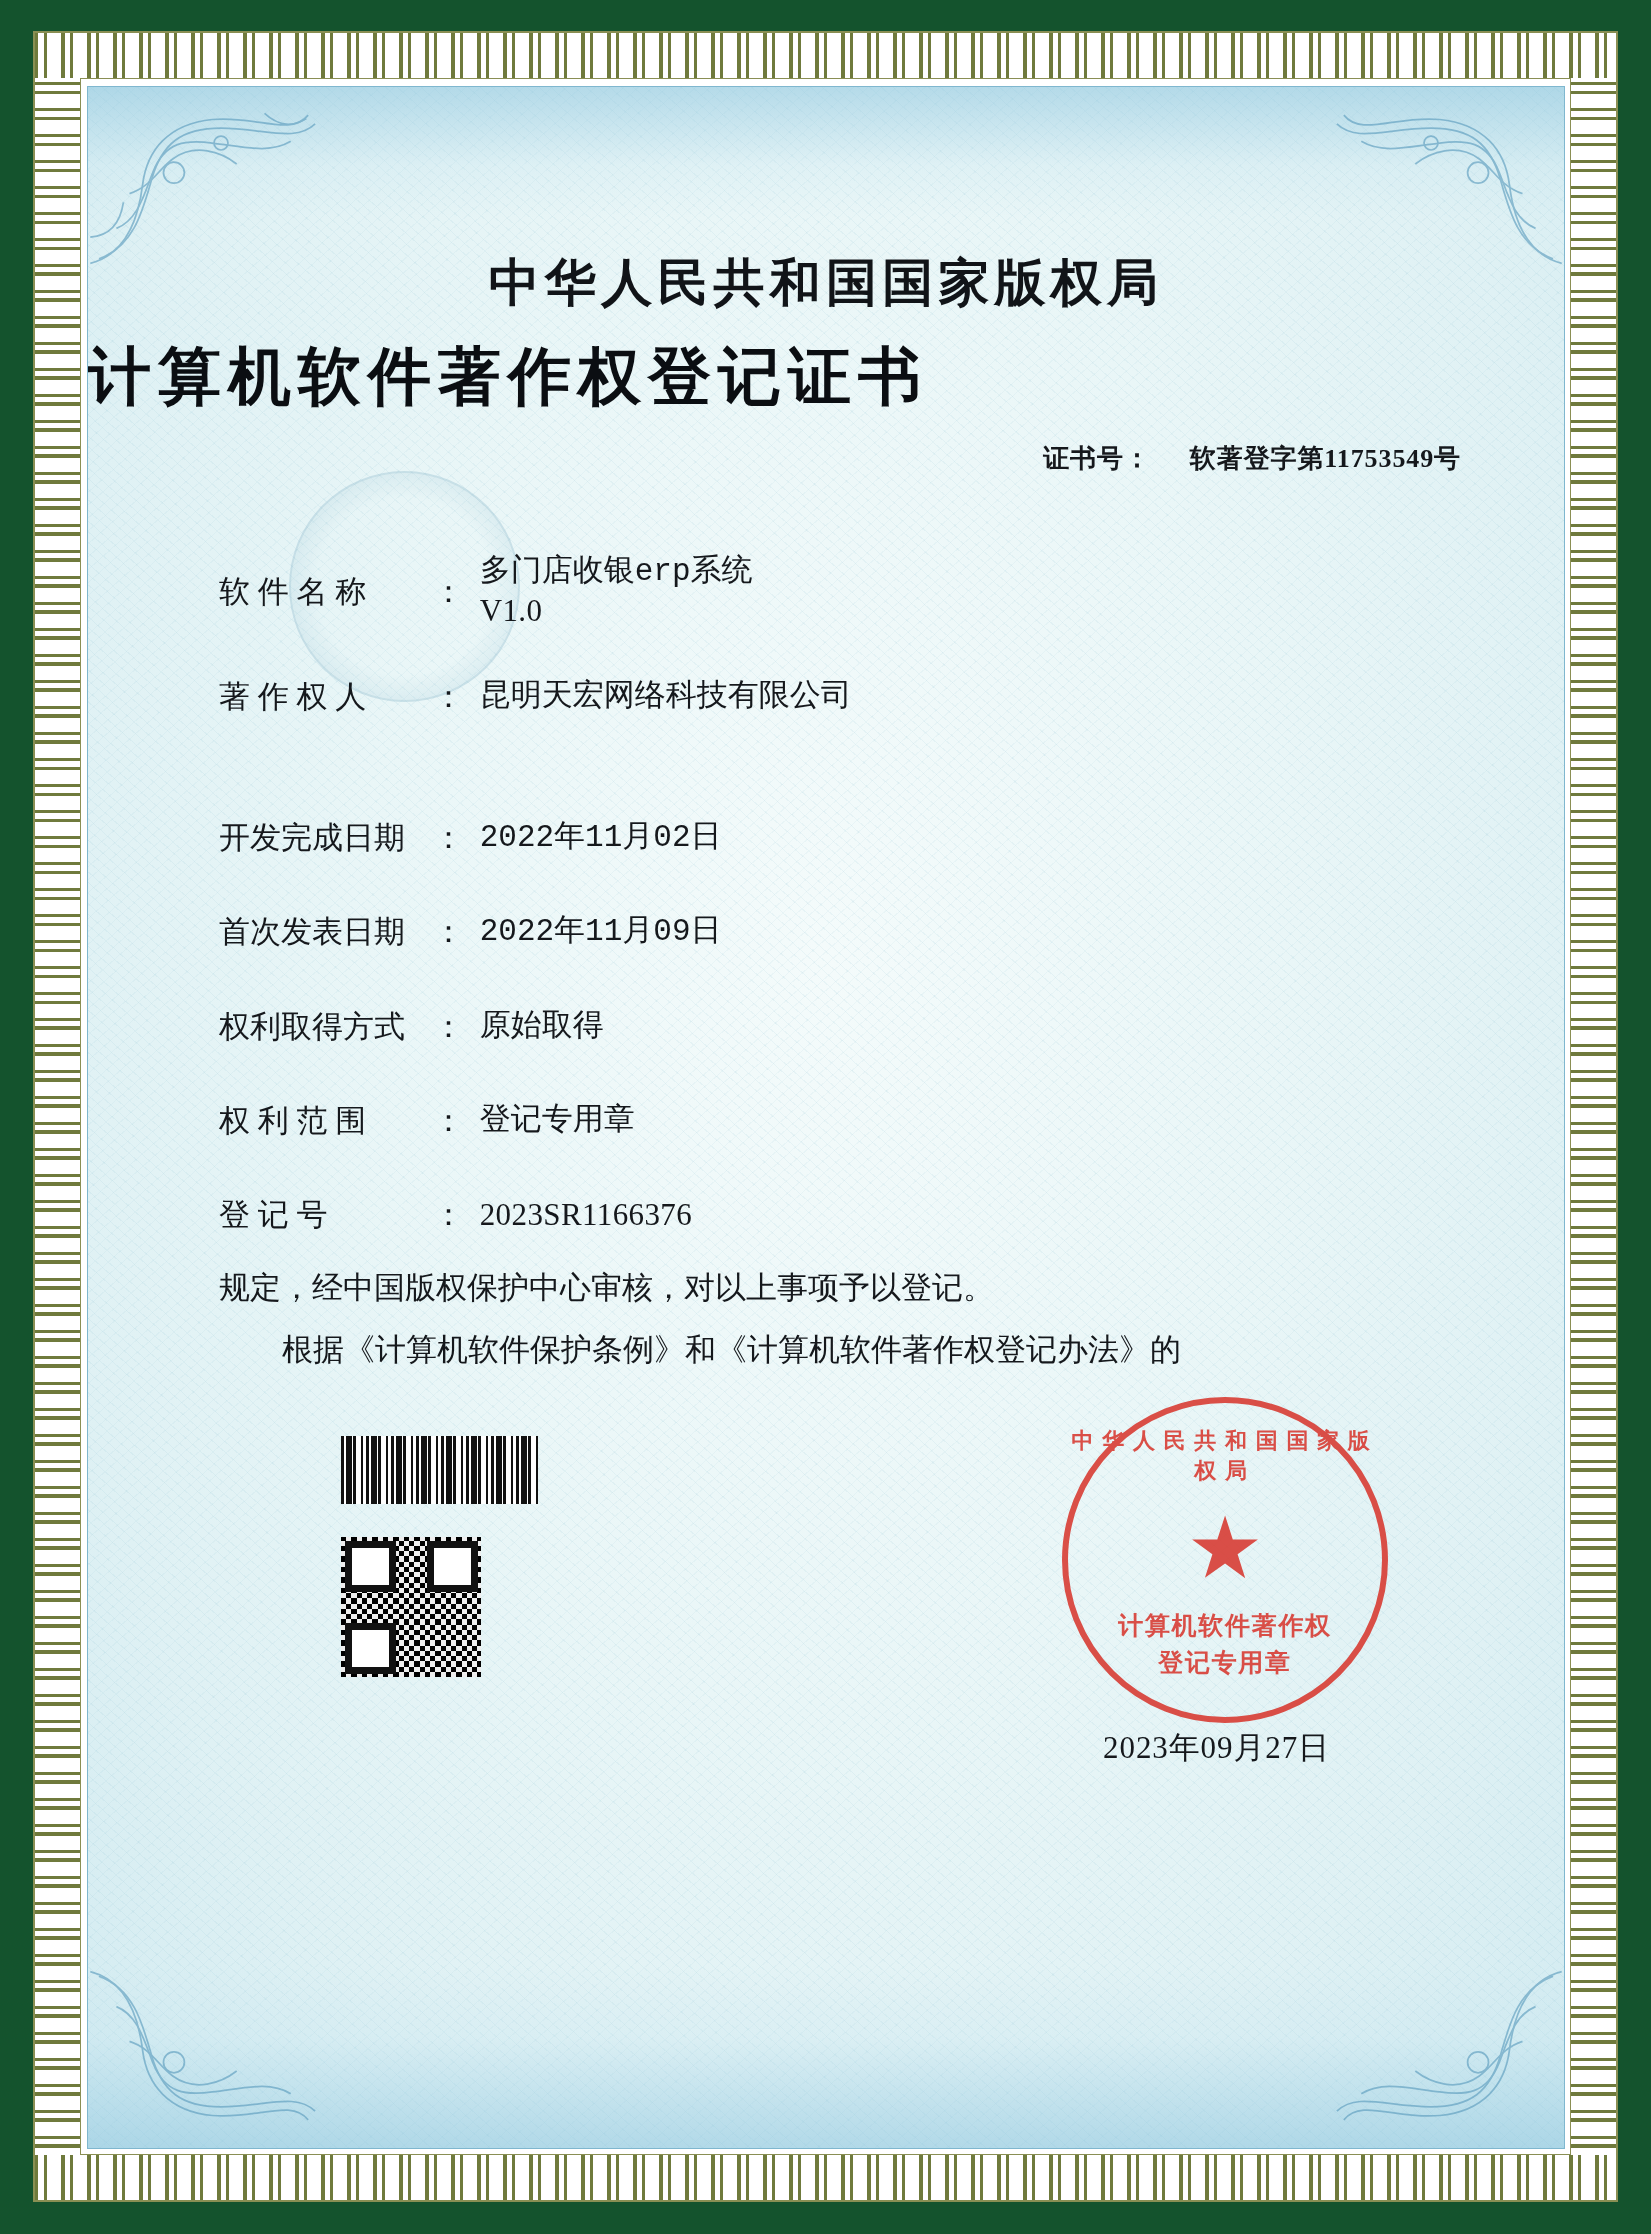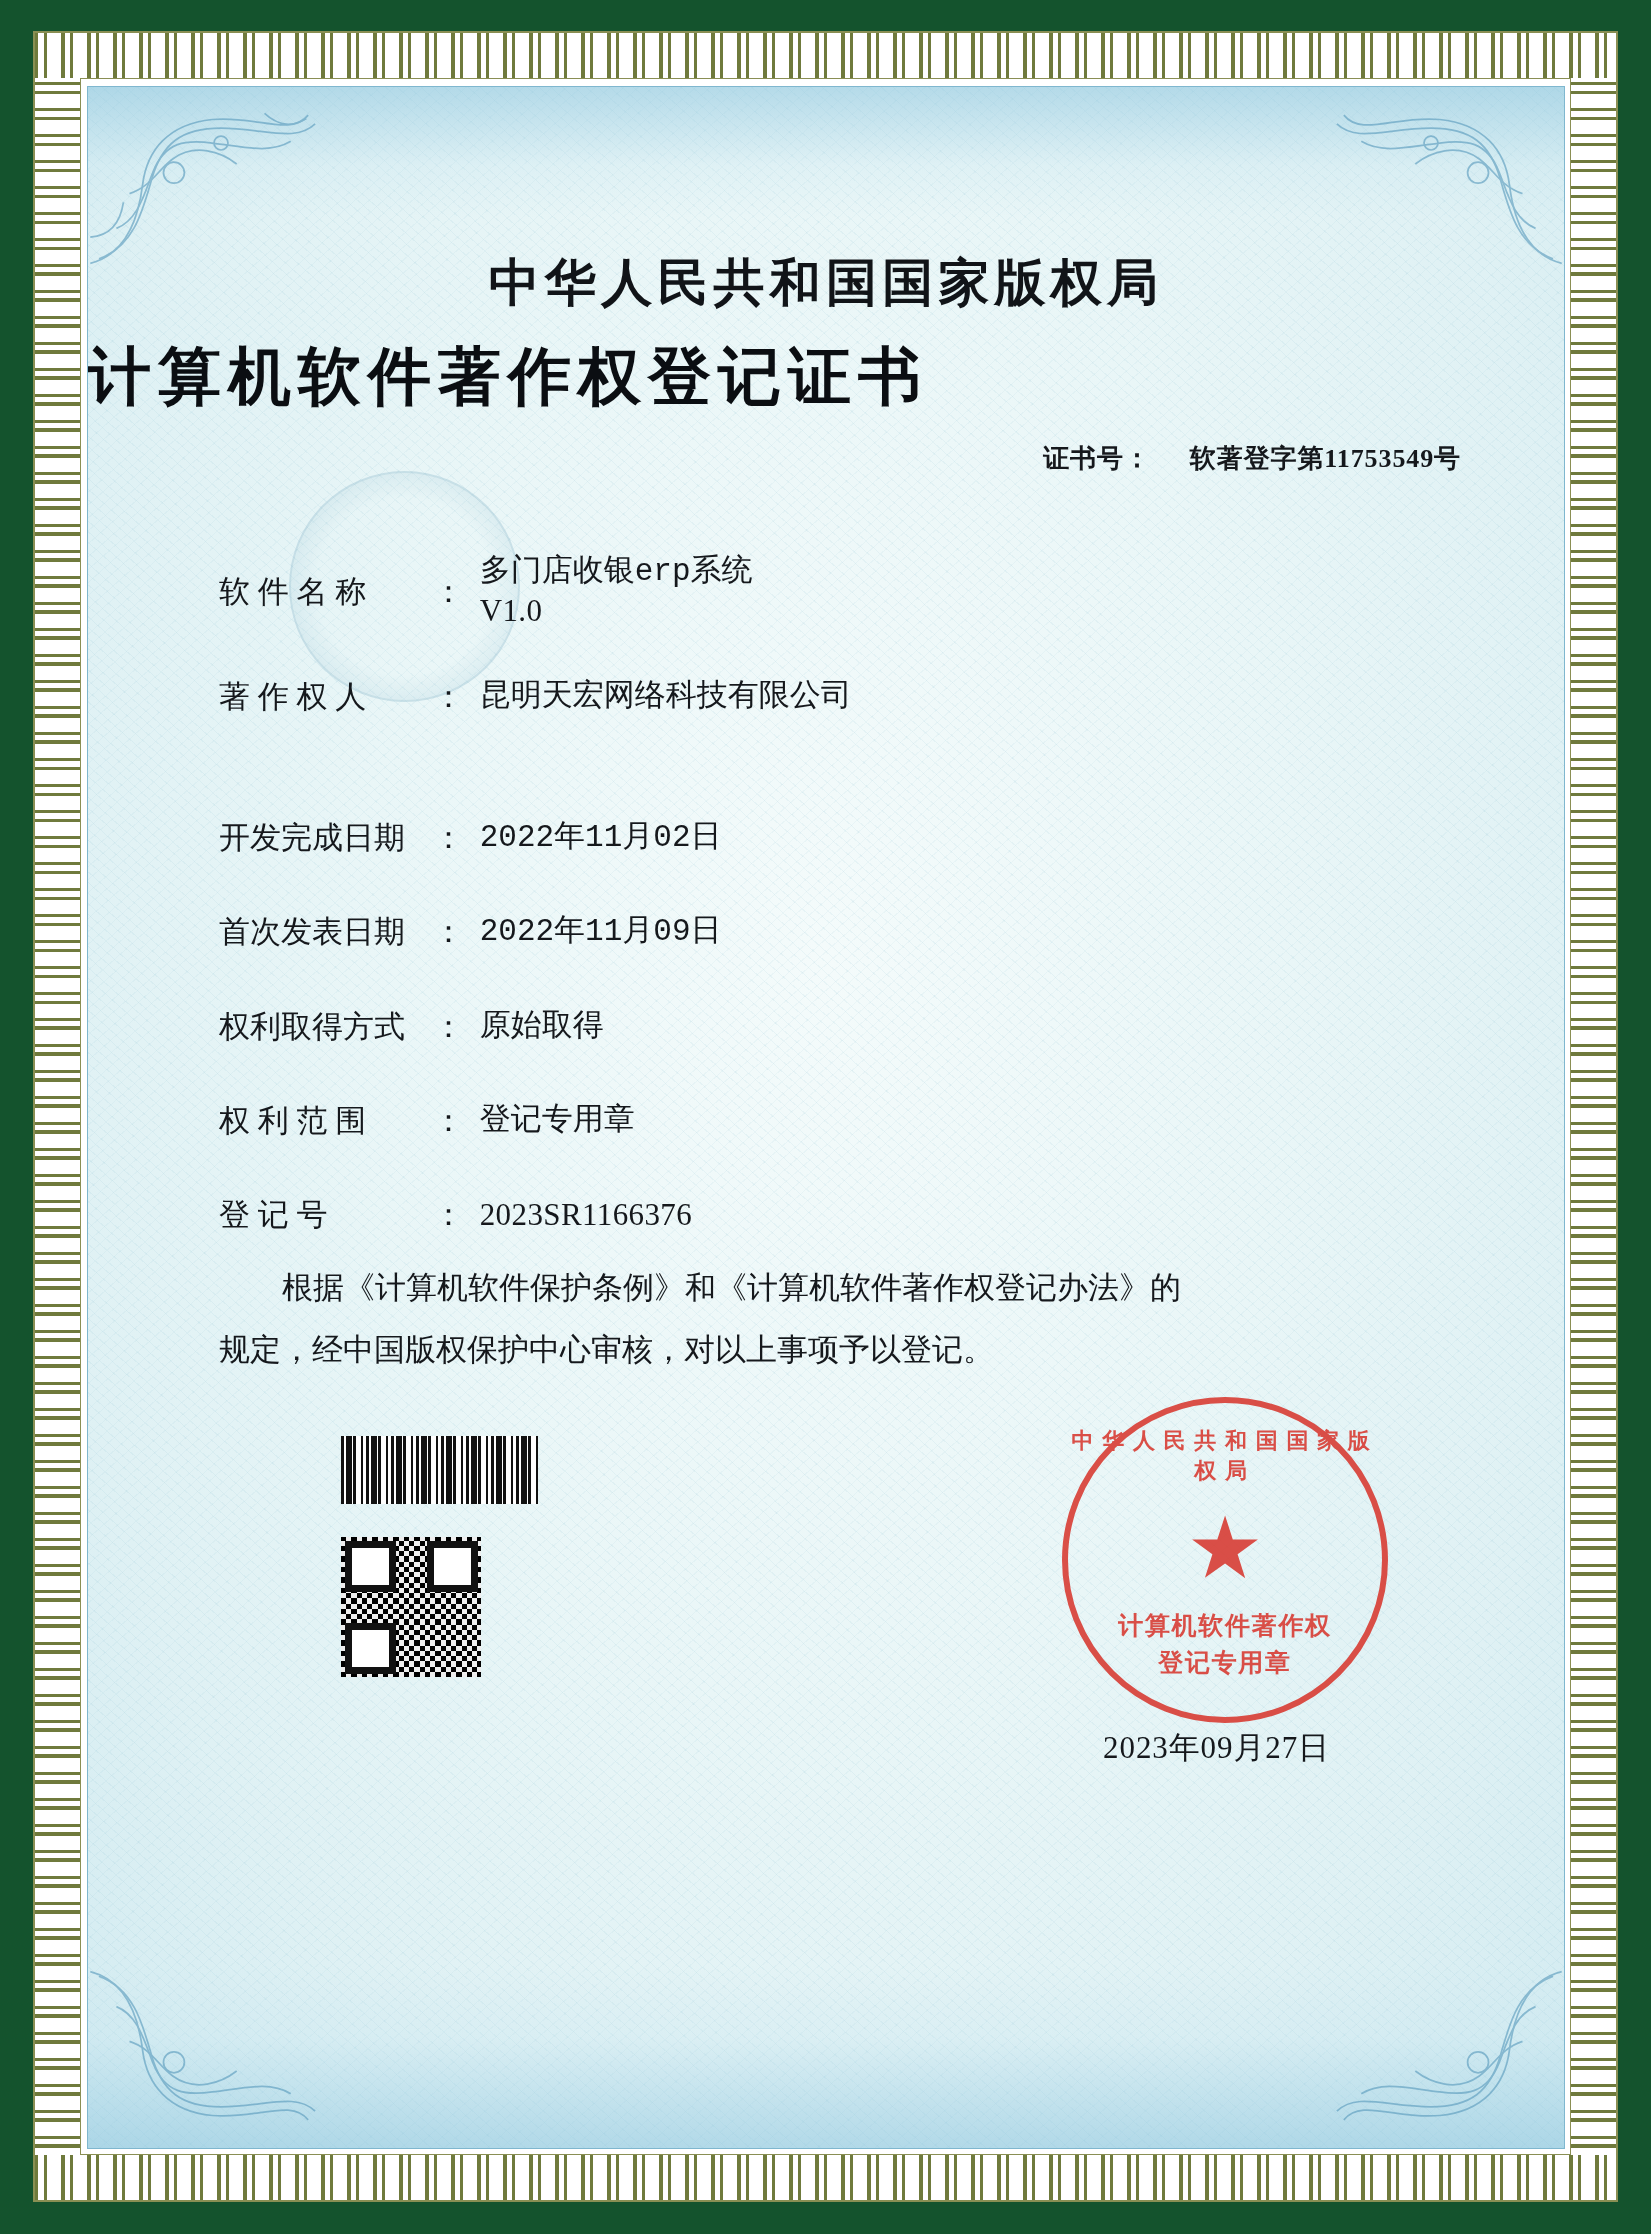--- a/index.html
+++ b/index.html
@@ -423,22 +423,22 @@
 
       <div class="row-reg">
         <div class="field-row">
           <div class="f-label spread">登  记  号</div>
           <div class="f-colon">：</div>
           <div class="f-value mono">2023SR1166376</div>
         </div>
       </div>
 
       <div class="statement">
+        <div><span>规定，经中国版权保护中心审核，对以上事项予以登记。</span></div>
         <div><span class="indent"></span><span>根据《计算机软件保护条例》和《计算机软件著作权登记办法》的</span></div>
-        <div><span>规定，经中国版权保护中心审核，对以上事项予以登记。</span></div>
       </div>
 
       <div class="barcode"></div>
 
       <div class="qr">
         <span class="qr-eye3"></span>
       </div>
 
       <div class="seal">
         <div class="seal-arc">中华人民共和国国家版权局</div>

